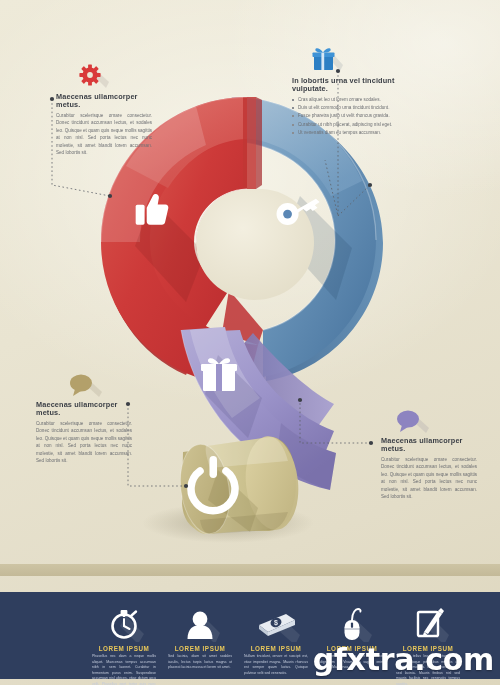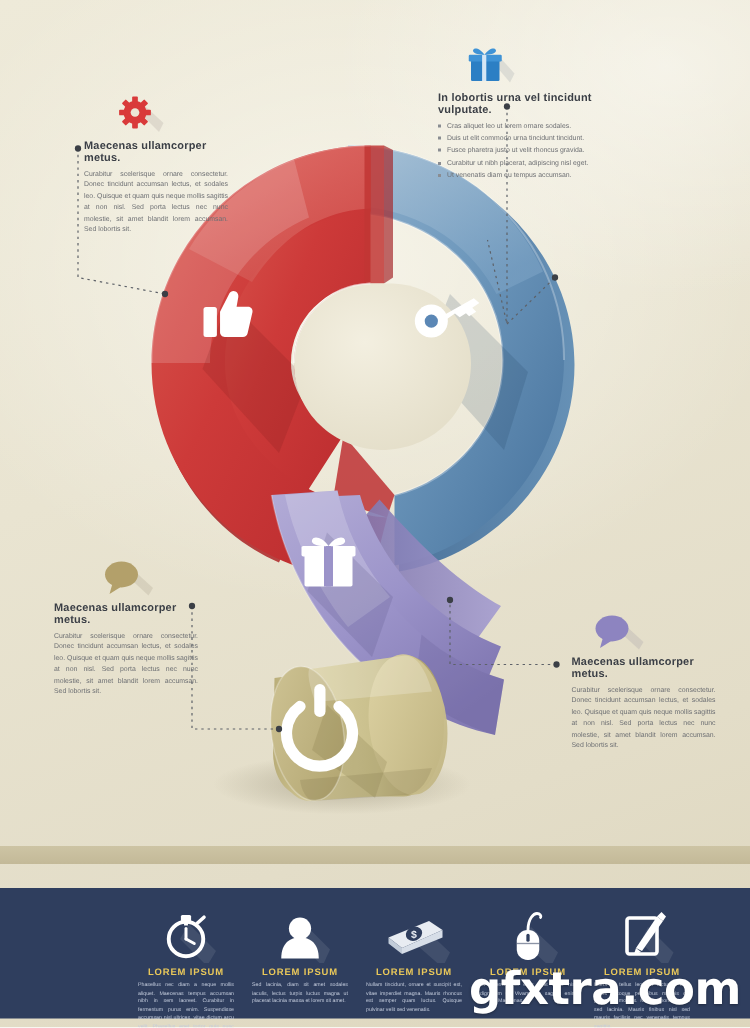--- a/index.html
+++ b/index.html
@@ -357,21 +357,21 @@
 
     <path d="M128,404 L128,486 L186,486" fill="none" stroke="#5d6168" stroke-width="0.8" stroke-dasharray="1.6 2.6"></path>
     <circle cx="128" cy="404" r="2.1" fill="#3b3f46"></circle>
     <circle cx="186" cy="486" r="2.1" fill="#3b3f46"></circle>
 
     <path d="M371,443 L300,443 L300,400" fill="none" stroke="#5d6168" stroke-width="0.8" stroke-dasharray="1.6 2.6"></path>
     <circle cx="371" cy="443" r="2.1" fill="#3b3f46"></circle>
     <circle cx="300" cy="400" r="2.1" fill="#3b3f46"></circle>
   </svg>
 
-  <div class="txtblock" style="left:292px; top:28px; width:140px;">
+  <div class="txtblock" style="left:292px; top:44px; width:140px;">
     <svg width="34" height="30" style="display:block;margin:0 0 3px 18px;">
       <path d="M23,10 L33,21 L30,27 L19,14 Z" fill="rgba(140,150,160,0.22)"></path>
       <rect x="4" y="12" width="19" height="14" rx="0.8" fill="#2c7fc4"></rect>
       <rect x="2.5" y="8.5" width="22" height="4.5" rx="0.8" fill="#3f93d6"></rect>
       <rect x="11.4" y="8.5" width="2.8" height="17.5" fill="#d6e7f5"></rect>
       <path d="M13,8.5 C10,4 6,3.4 5.4,5.4 C4.8,7.4 9,8.8 13,8.5 Z" fill="#3f93d6"></path>
       <path d="M13,8.5 C16,4 20,3.4 20.6,5.4 C21.2,7.4 17,8.8 13,8.5 Z" fill="#3f93d6"></path>
     </svg>
     <div class="tb-title">In lobortis urna vel tincidunt vulputate.</div>
     <ul class="tb-list">

